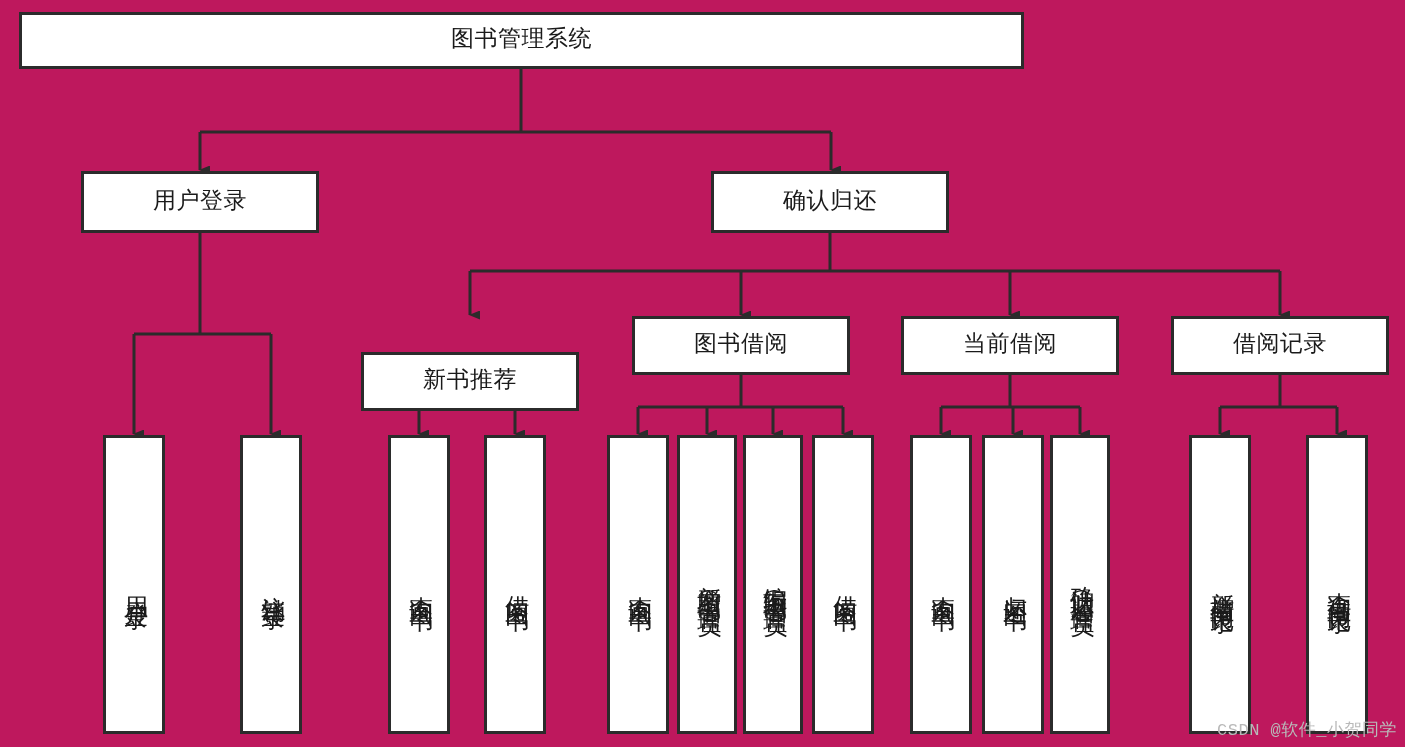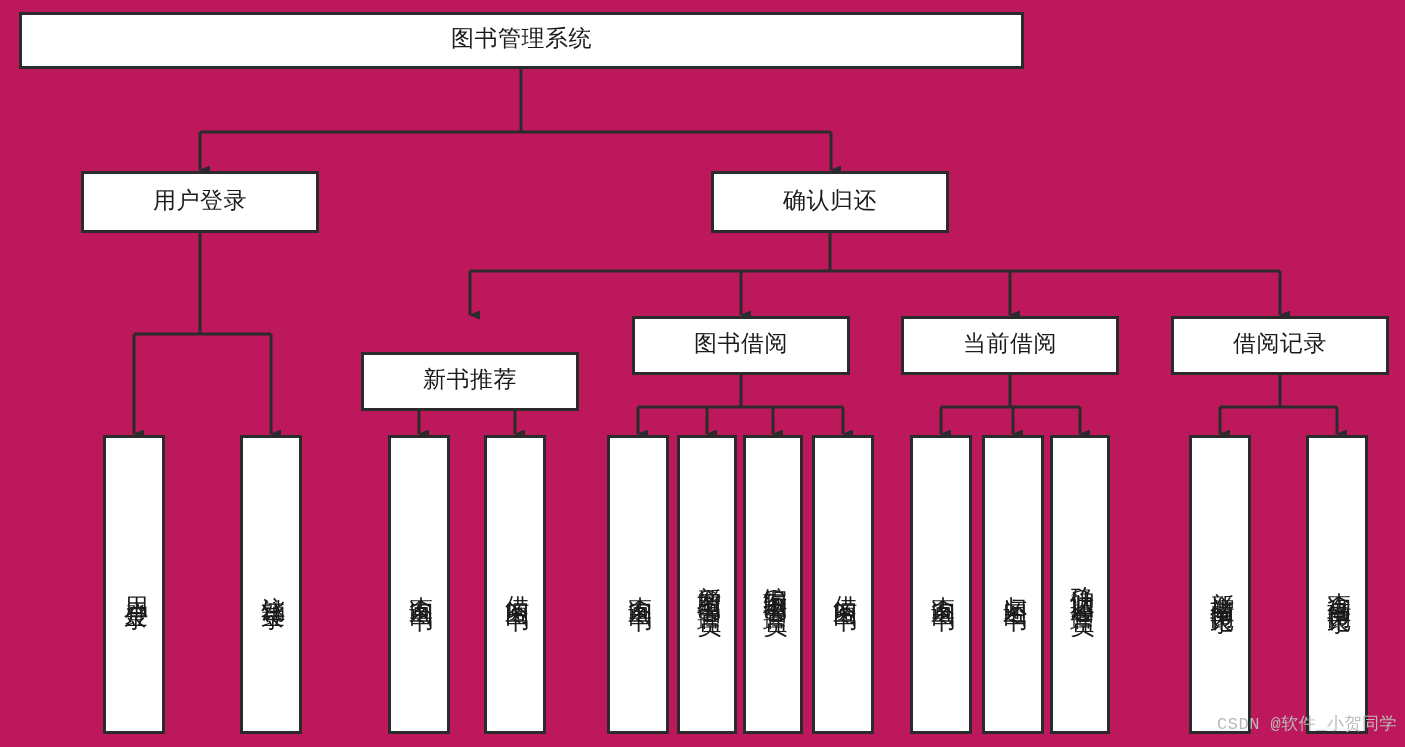--- a/index.html
+++ b/index.html
@@ -52,21 +52,21 @@
     font-size: 24px;
     line-height: 1.28;
     letter-spacing: 4px;
     white-space: normal;
     max-height: 100%;
   }
   
   .watermark {
     position: absolute;
     right: 8px;
-    bottom: 12px;
+    bottom: 6px;
     font-size: 17px;
     color: #b9b9b9;
     letter-spacing: 0.5px;
     white-space: nowrap;
   }
 </style>
 </head>
 <body>
 
 <div id="canvas">

